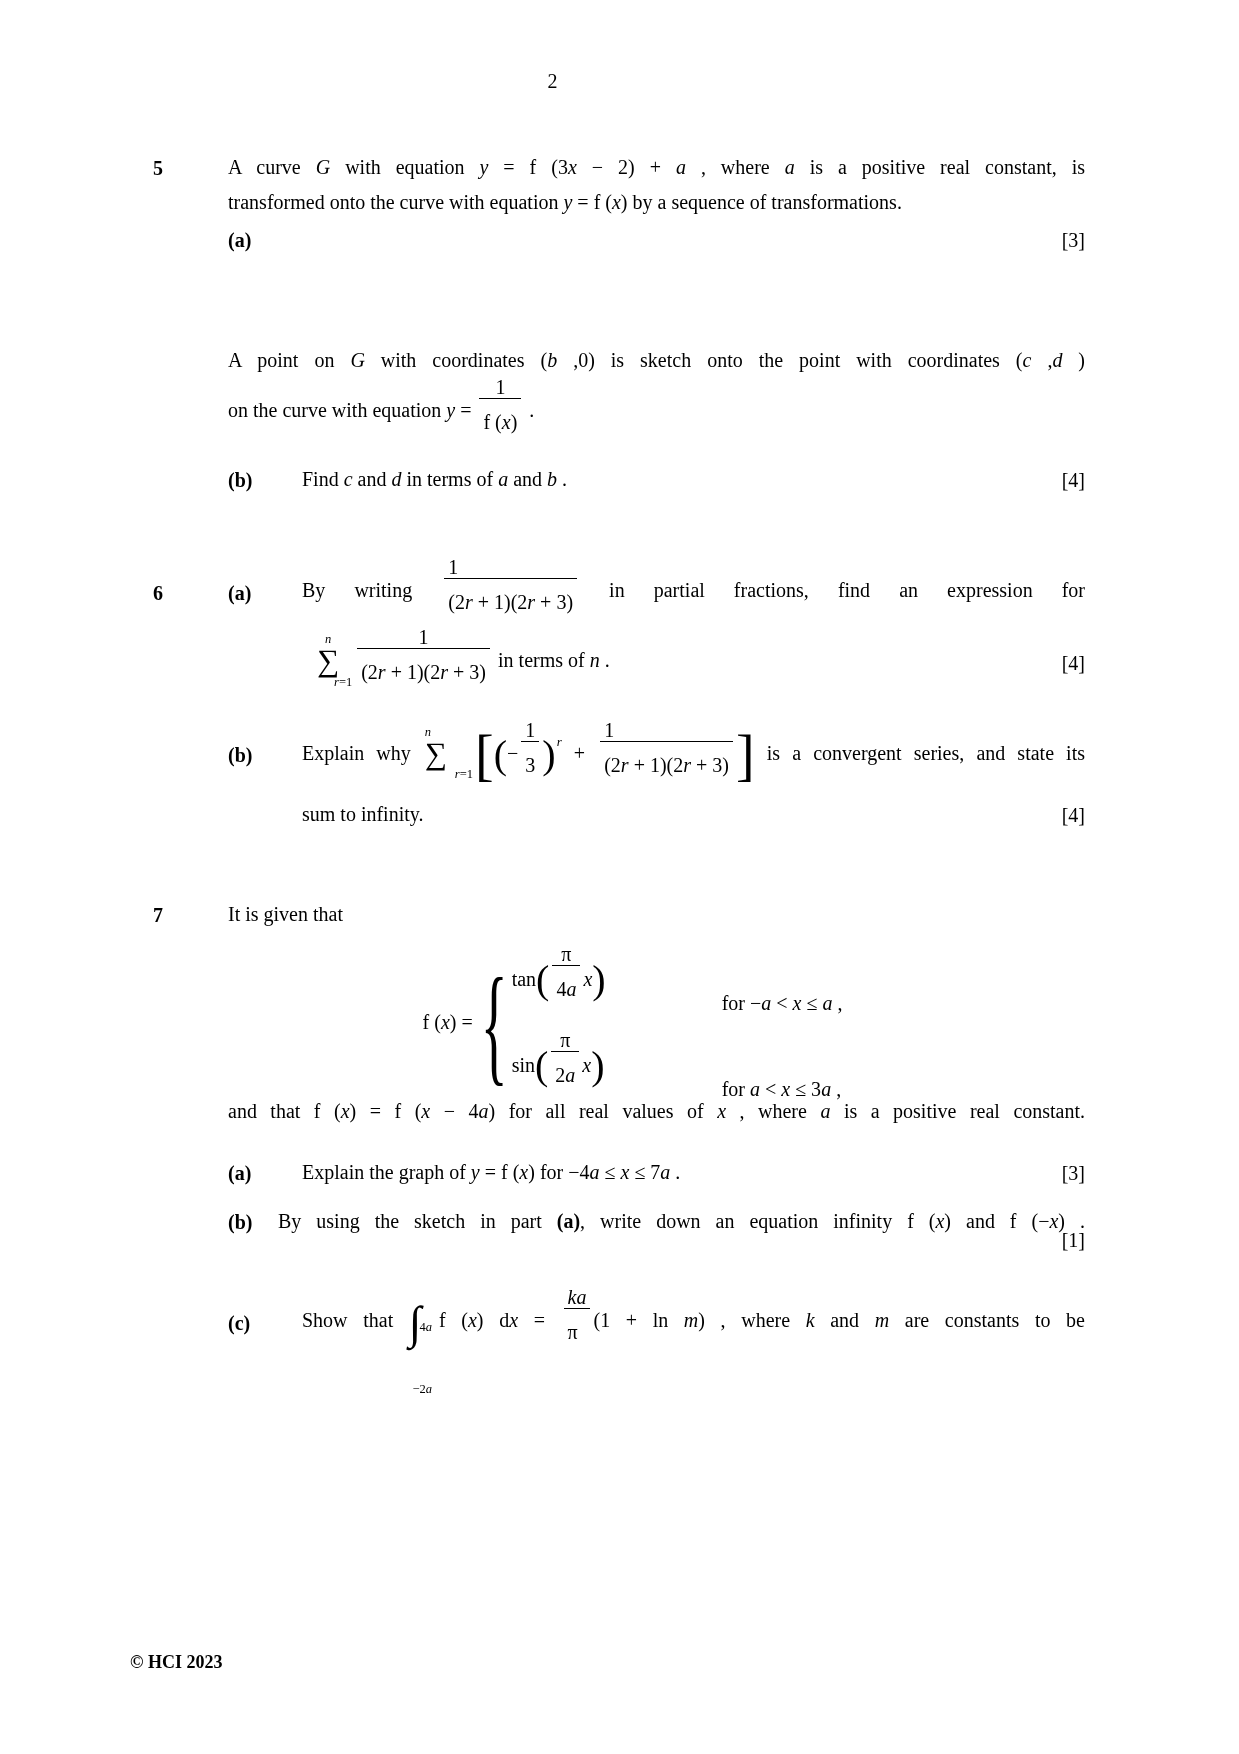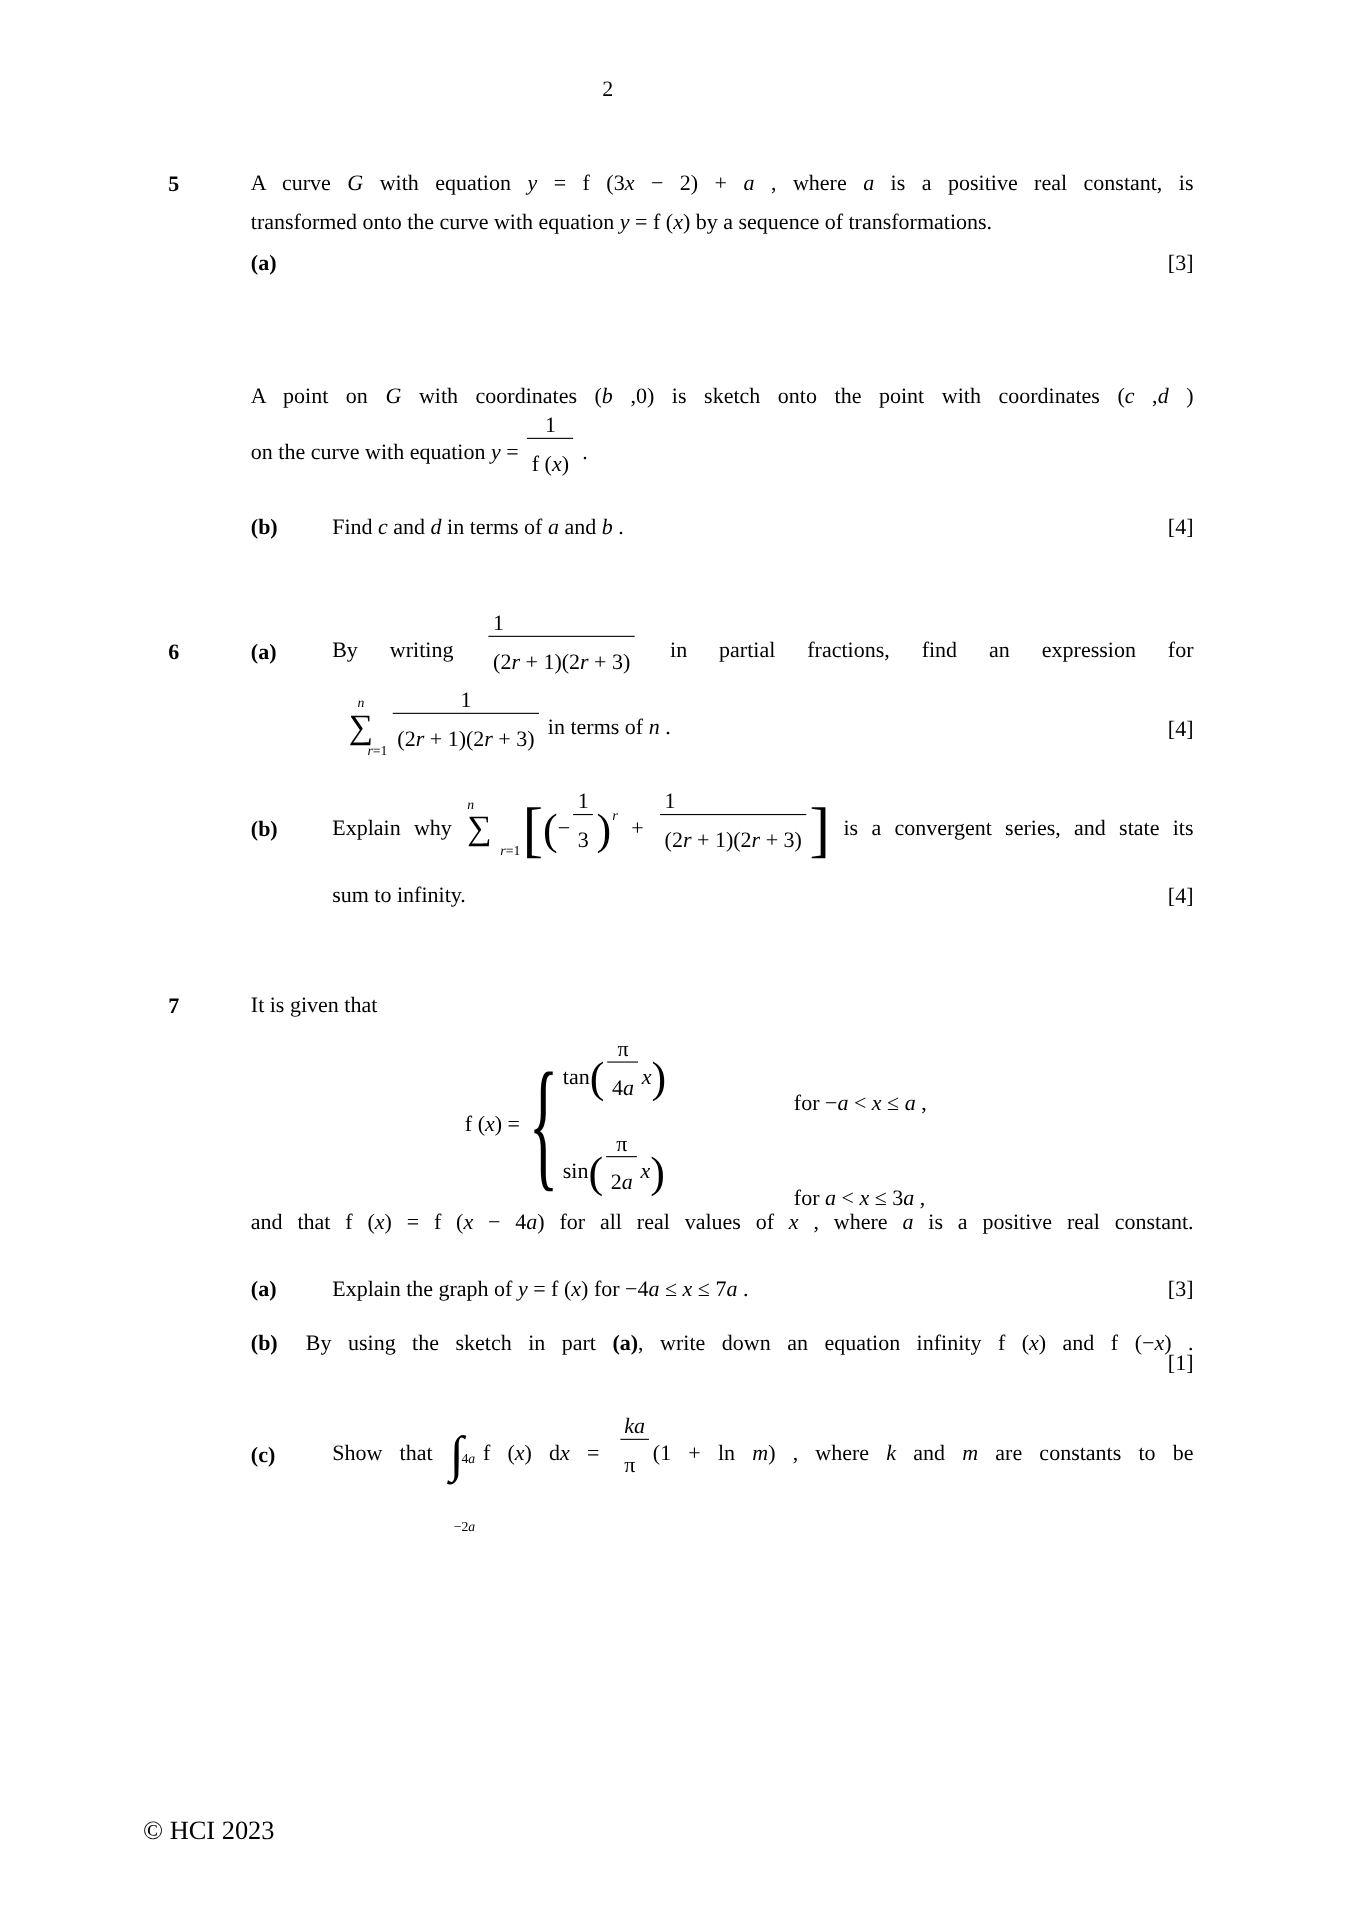--- a/index.html
+++ b/index.html
@@ -38,21 +38,21 @@
   .int-lims { display:inline-flex; flex-direction:column; justify-content:space-between; height:54px; vertical-align:middle; font-size:12.5px; margin-left:-2px; }
   .int-bot { transform:translateX(-7px); }
   .pw { display:flex; align-items:center; justify-content:center; transform:translateX(-24px); }
   .pw-lhs { margin-right:4px; }
   .pw-brace { display:inline-block; font-size:56px; line-height:56px; transform:scaleY(2.35); transform-origin:center; font-weight:400; margin:0 4px; }
   .pw-rows { display:flex; flex-direction:column; gap:16px; }
   .pw-row { display:flex; align-items:flex-end; }
   .pw-formula { display:flex; align-items:center; width:168px; }
   .pw-cond { margin-left:42px; }
   .pageno { position:absolute; left:0; width:1105px; text-align:center; }
-  .footer-copy { position:absolute; left:130px; font-size:24px; }
+  .footer-copy { position:absolute; left:130px; font-size:18px;font-weight:bold; }
   .footer-url { position:absolute; left:46px; font-family:"DejaVu Sans Mono", monospace; font-size:24px; }
 </style>
 </head>
 <body>
 
 <div class="page">
 
   <div class="pageno" style="top:70px">2</div>
 
   <div class="abs line stretch" style="top:150px">

